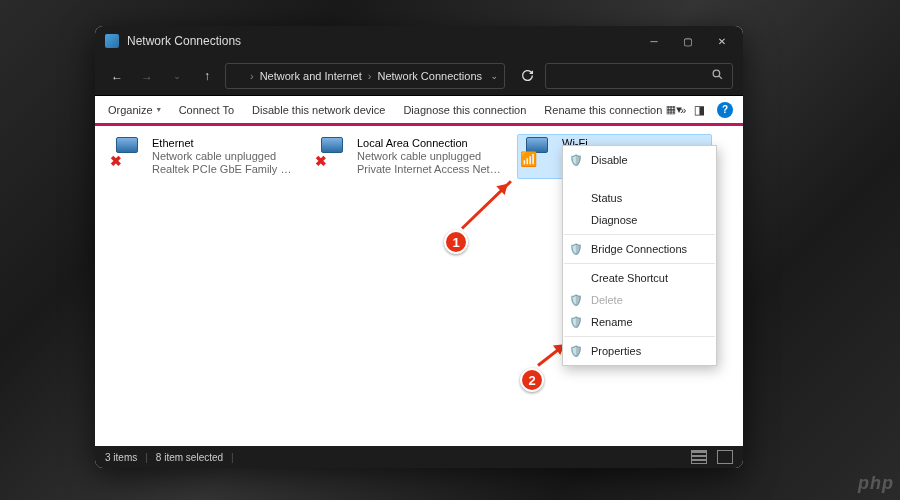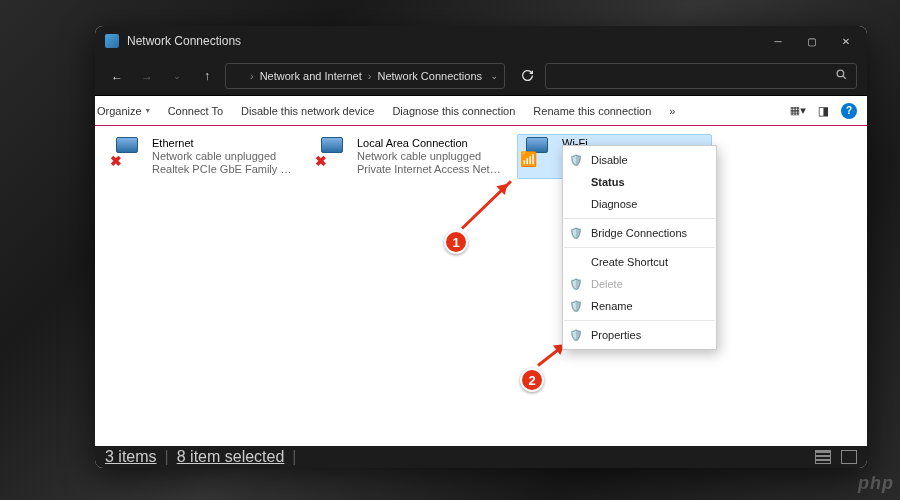--- a/index.html
+++ b/index.html
@@ -1,53 +1,53 @@
 <!DOCTYPE html>
 <html><head>
 <meta charset="utf-8">
 <style>
 * { margin: 0; padding: 0; box-sizing: border-box; font-family: "Segoe UI", Tahoma, sans-serif; -webkit-font-smoothing: antialiased; }
 body { width: 900px; height: 500px; background: linear-gradient(135deg, #2a2a2a 0%, #1a1a1a 25%, #353535 50%, #1a1a1a 75%, #2a2a2a 100%); overflow: hidden; position: relative; }
-.window { position: absolute; left: 95px; top: 26px; width: 772px; height: 442px; background: #fff; border-radius: 8px; box-shadow: 0 8px 32px rgba(0,0,0,.6); overflow: hidden; display: flex; flex-direction: column; }
+.window { position: absolute; left: 95px; top: 26px; width: 648px; height: 442px; background: #fff; border-radius: 8px; box-shadow: 0 8px 32px rgba(0,0,0,.6); overflow: hidden; display: flex; flex-direction: column; }
 .titlebar { height: 30px; background: #1c1c1c; display: flex; align-items: center; padding: 0 4px 0 10px; color: #ddd; font-size: 12px; }
 .titlebar .ticon { width: 14px; height: 14px; background: linear-gradient(135deg,#4aa3df,#2b6ea5); border-radius: 2px; margin-right: 8px; }
 .titlebar .spacer { flex: 1; }
 .titlebar .wbtn { width: 34px; height: 30px; display: flex; align-items: center; justify-content: center; color: #ccc; font-size: 10px; }
 .addrbar { height: 40px; background: #1c1c1c; display: flex; align-items: center; padding: 0 10px; gap: 6px; border-bottom: 1px solid #000; }
 .navbtn { width: 24px; height: 24px; display: flex; align-items: center; justify-content: center; color: #ddd; font-size: 12px; }
 .navbtn.dis { color: #666; }
 .addrbox { flex: 0 0 280px; height: 26px; background: #1c1c1c; border: 1px solid #444; border-radius: 3px; display: flex; align-items: center; padding: 0 6px; gap: 6px; color: #ddd; font-size: 11px; }
 .addrbox .sep { color: #888; }
 .dd { margin-left: auto; color: #aaa; font-size: 9px; }
 .refr { width: 24px; height: 24px; display:flex;align-items:center;justify-content:center;color:#ddd;font-size:12px;margin-left:4px; }
 .searchbox { flex: 1; height: 26px; background: #1c1c1c; border: 1px solid #444; border-radius: 3px; display: flex; align-items: center; justify-content: flex-end; padding: 0 8px; }
 .searchbox .sicon { color: #aaa; font-size: 12px; }
-.cmdbar { height: 30px; background: #fff; border-bottom: 1px solid #be185d; display: flex; align-items: center; padding: 0 2px; gap: 18px; color: #333; font-size: 11px; position: relative; }
+.cmdbar { height: 30px; background: #fff; border-bottom: 3px solid #be185d; display: flex; align-items: center; padding: 0 13px; gap: 18px; color: #333; font-size: 11px; position: relative; }
 .cmdbar .item { display: inline-flex; align-items: center; gap: 4px; }
 .caret { font-size: 8px; color: #666; }
 .cmdbar .right { position: absolute; right: 10px; display: flex; align-items: center; gap: 12px; }
 .helpicon { width: 16px; height: 16px; border-radius: 50%; background: #0078d4; color: #fff; display: flex; align-items: center; justify-content: center; font-size: 10px; font-weight: bold; }
 .content { flex: 1; background: #fff; position: relative; padding: 8px 12px; }
 .adapters { display: flex; gap: 10px; }
 .adapter { width: 195px; display: flex; align-items: flex-start; gap: 6px; padding: 3px; font-size: 11px; color: #333; }
 .adapter.sel { background: #cce8ff; border: 1px solid #99d1ff; border-radius: 2px; padding: 2px; }
 .aicon { width: 36px; height: 30px; position: relative; flex-shrink: 0; }
 .aicon .mon { position: absolute; left: 6px; top: 0; width: 22px; height: 16px; background: linear-gradient(180deg,#7fb2e5,#2b6ea5); border-radius: 2px; border: 1px solid #225a8a; }
 .aicon .cross { position: absolute; left: 0; top: 16px; font-size: 14px; color: #d22; font-weight: bold; }
 .aicon .wifi { position: absolute; left: 0; top: 14px; font-size: 14px; }
 .ainfo { line-height: 13px; overflow: hidden; }
 .ainfo .name { color: #000; }
 .ainfo .l2, .ainfo .l3 { color: #666; white-space: nowrap; overflow: hidden; text-overflow: ellipsis; }
 .ctxmenu { position: absolute; left: 467px; top: 19px; width: 155px; background: #fff; border: 1px solid #ccc; box-shadow: 2px 4px 12px rgba(0,0,0,.25); font-size: 11px; color: #222; z-index: 10; padding: 3px 0; }
 .ctxmenu .mi { height: 22px; display: flex; align-items: center; padding: 0 8px 0 28px; position: relative; }
 .ctxmenu .mi.dis { color: #aaa; }
 .ctxmenu .mi .shield { position: absolute; left: 6px; font-size: 11px; }
 .ctxmenu .sep { height: 1px; background: #e5e5e5; margin: 3px 1px; }
-.ctxmenu .mi.bold { font-weight: 700; }
-.statusbar { height: 22px; background: #1c1c1c; color: #ccc; font-size: 16px; display: flex; align-items: center; padding: 0 10px; gap: 8px; text-decoration: underline; }
+.ctxmenu .mi.bold { font-weight: 400; margin-top: 16px; }
+.statusbar { height: 22px; background: #1c1c1c; color: #ccc; font-size: 10px; display: flex; align-items: center; padding: 0 10px; gap: 8px; }
 .statusbar .div { color: #555; }
 .statusbar .spacer { flex: 1; }
 .statusbar .vb { width: 16px; height: 14px; border: 1px solid #888; margin-left: 2px; }
 
 .arrow { position: absolute; height: 3px; background: #e53015; transform-origin: left center; z-index: 5; }
 .arrow::after { content: ""; position: absolute; right: -2px; top: -5px; border: 6px solid transparent; border-left: 10px solid #e53015; }
 .badge { position: absolute; width: 24px; height: 24px; border-radius: 50%; background: #e53015; border: 2px solid #fff; color: #fff; font-size: 13px; font-weight: bold; display: flex; align-items: center; justify-content: center; z-index: 6; box-shadow: 0 1px 3px rgba(0,0,0,.4); }
 .wm { position: absolute; right: 6px; bottom: 6px; color: rgba(255,255,255,.22); font-size: 18px; font-weight: bold; font-style: italic; letter-spacing: 1px; }
 </style>
 </head>

